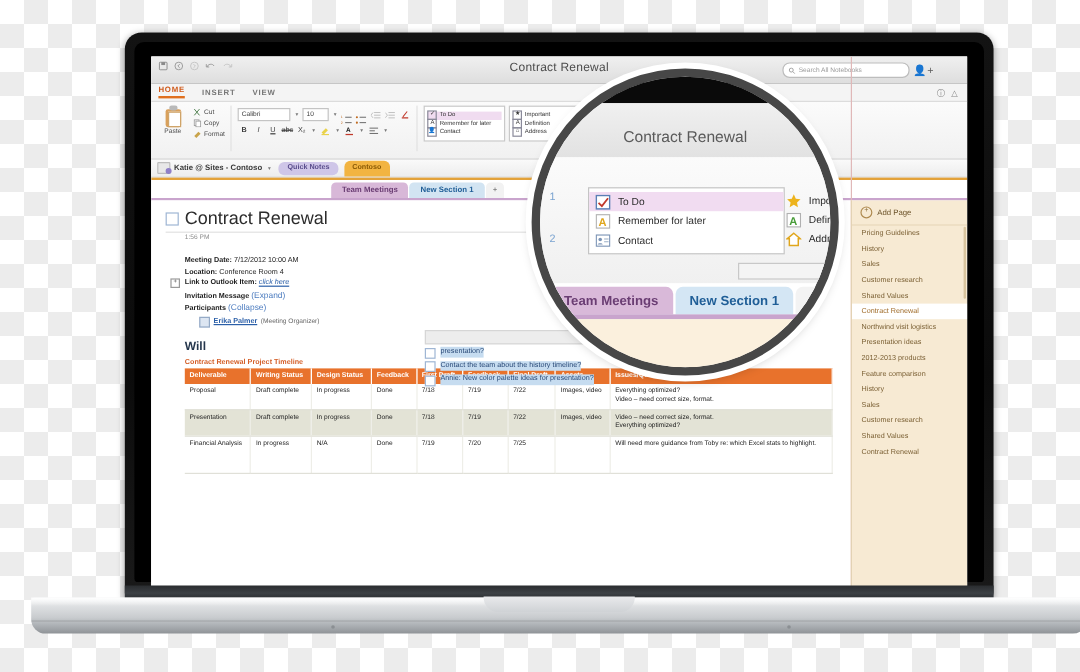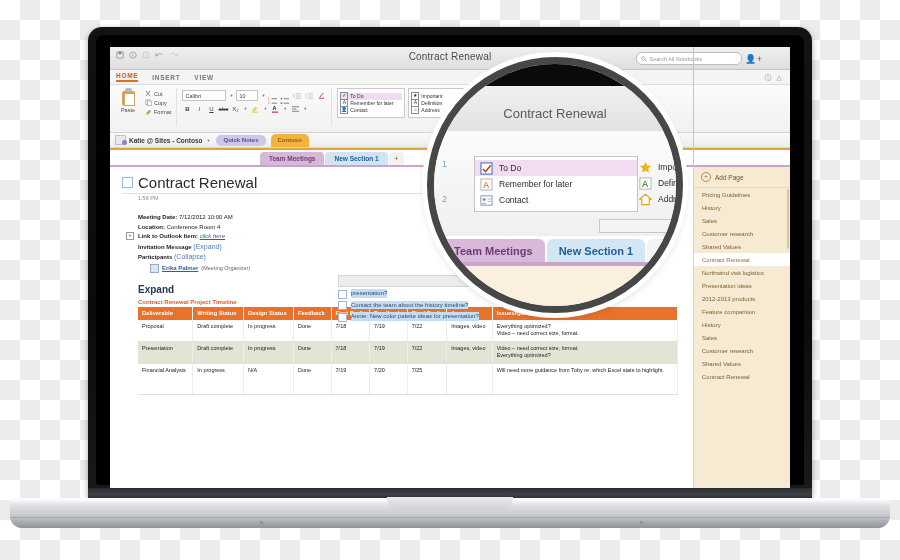--- a/index.html
+++ b/index.html
@@ -9,21 +9,21 @@
     background-color:#ffffff;
     background-image:
       linear-gradient(45deg,#ececec 25%,transparent 25%,transparent 75%,#ececec 75%,#ececec),
       linear-gradient(45deg,#ececec 25%,transparent 25%,transparent 75%,#ececec 75%,#ececec);
     background-size:40px 40px;
     background-position:0 0,20px 20px;
     position:relative;
   }
 
   
-  #laptop{position:absolute;left:0;top:0;width:816px;height:560px;}
+  #laptop{position:absolute;left:16px;top:0;width:816px;height:560px;}
   .lid{
     position:absolute;left:88px;top:27px;width:724px;height:473px;
     background:linear-gradient(180deg,#131313 0%,#0b0b0b 60%,#1a1a1a 100%);
     border-radius:14px 14px 6px 6px;
     box-shadow:0 2px 6px rgba(0,0,0,.35);
   }
   .lid-inner{
     position:absolute;left:8px;top:8px;width:708px;height:450px;
     background:#000;border-radius:8px 8px 3px 3px;
   }
@@ -533,21 +533,21 @@
               <span>Participants</span>
               <span class="xlink">(Collapse)</span>
             </div>
             <div class="part">
               <span class="part-ico"></span>
               <span class="part-name">Erika Palmer</span>
               <span class="part-role">(Meeting Organizer)</span>
             </div>
           </div>
 
-          <div class="notes-h">Expand</div>
+          <div class="notes-h">Will</div>
 
           <div class="chklist">
             <div class="chk-frame">
               <span class="chk-grip">⁝</span>
             </div>
             <div class="chk-row">
               <span class="chk-box"></span>
               <span class="chk-txt">presentation?</span>
             </div>
             <div class="chk-row">

